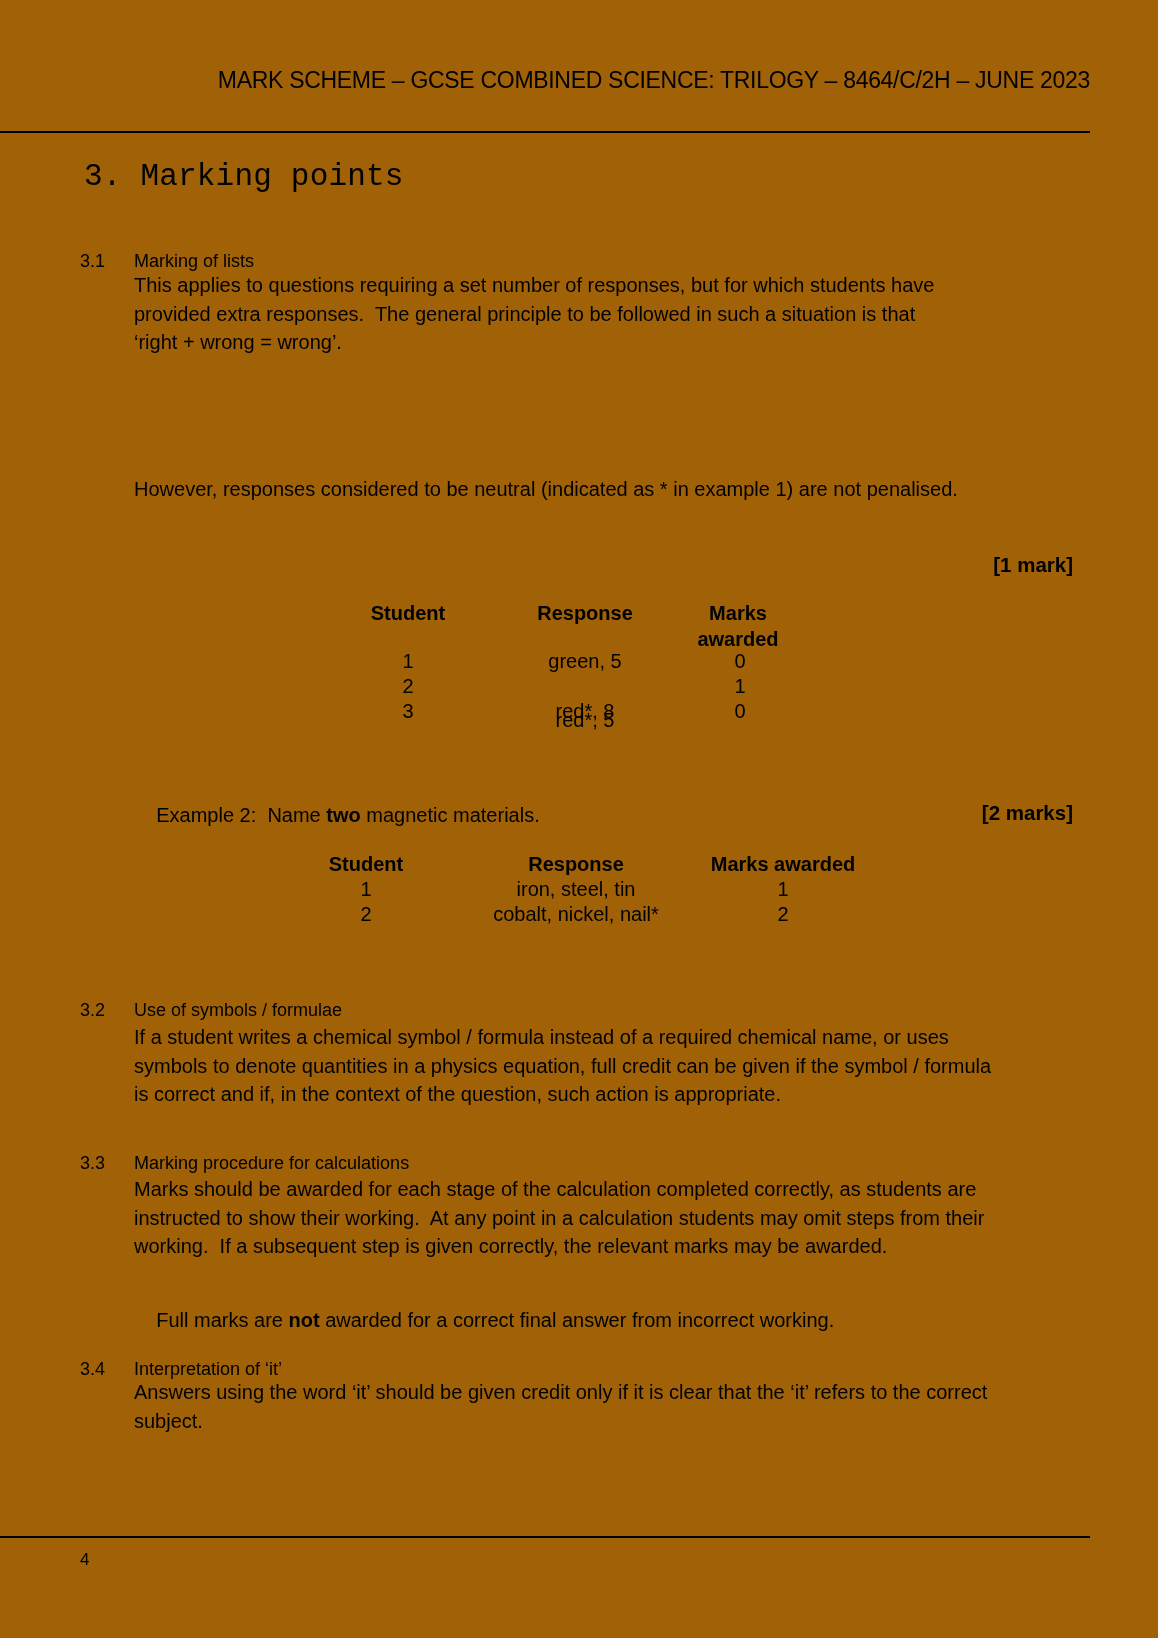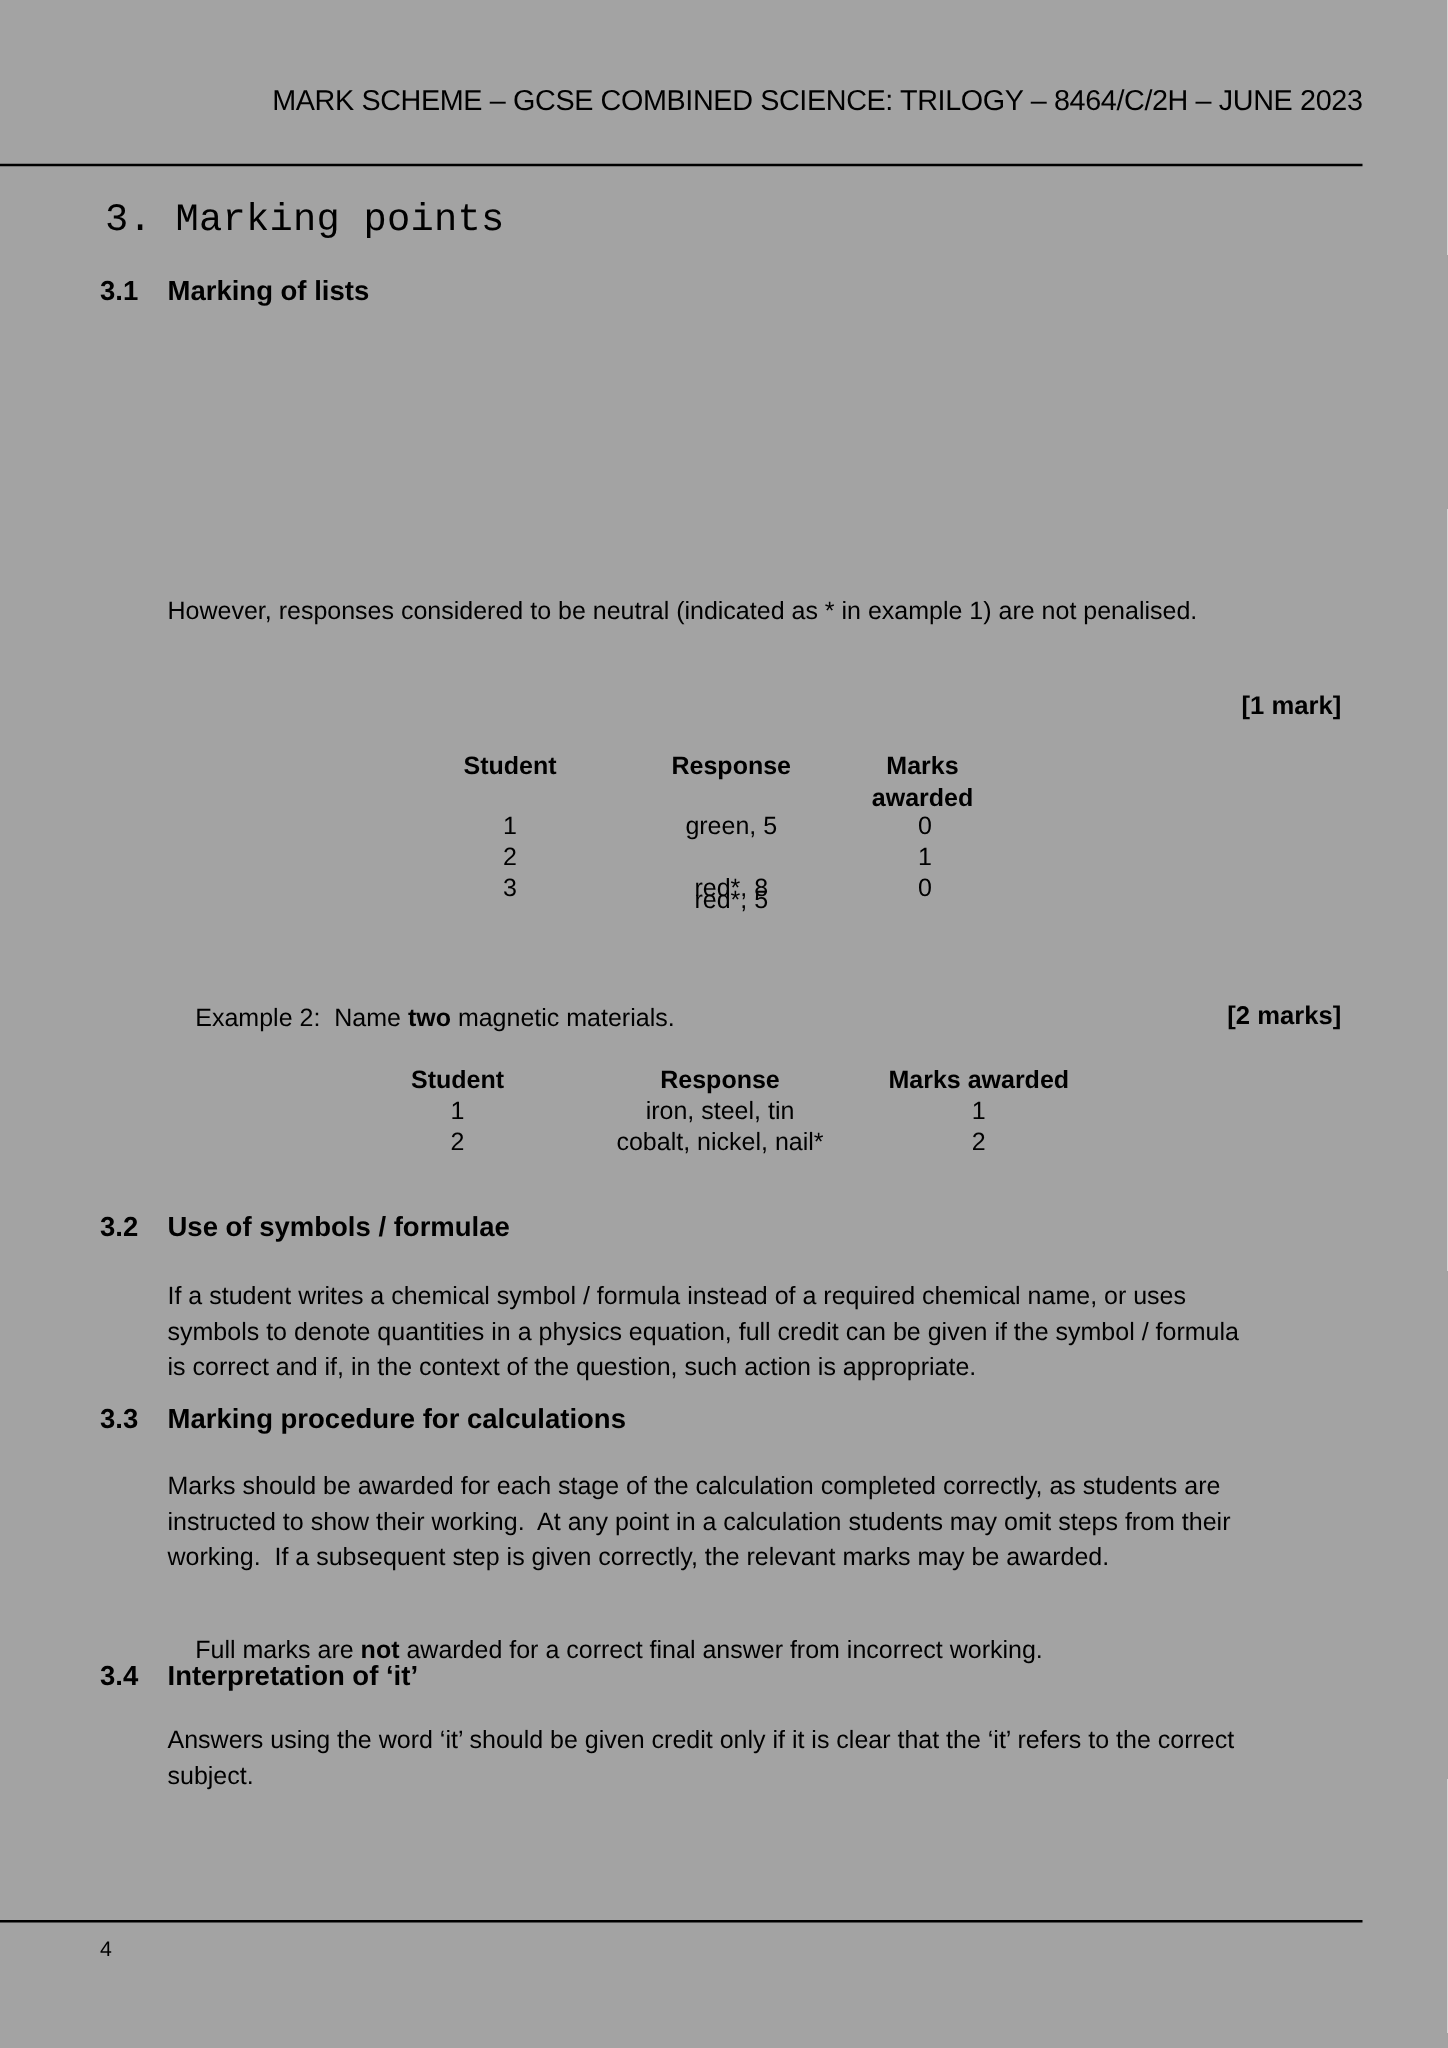--- a/index.html
+++ b/index.html
@@ -1,21 +1,21 @@
 <!DOCTYPE html>
 <html><head>
 <meta charset="utf-8">
 <title>Mark Scheme Page</title>
 <style>
   html, body { margin: 0; padding: 0; background: #ffffff; }
   .page {
     position: relative;
     width: 1158px;
     height: 1638px;
-    background: #a3a3a3;
+    background: #a16207;
     color: #000000;
     font-family: "Liberation Sans", sans-serif;
     overflow: hidden;
   }
   .abs { position: absolute; }
   .pre { white-space: pre-wrap; }
 
   .doc-header {
     top: 66px; left: 0; width: 1090px;
     font-size: 23px; line-height: 28px;
@@ -25,21 +25,21 @@
   .rule-top { top: 131px; }
   .rule-bottom { top: 1536px; }
 
   .main-heading {
     top: 159px; left: 84px;
     font-size: 31px; line-height: 36px; font-weight: 400;
     letter-spacing: 0.2px;
     font-family: Liberation Mono, monospace;
   }
 
-  .sec-num, .sec-title { font-size: 22px; line-height: 28px; font-weight: 700; }
+  .sec-num, .sec-title { font-size: 18px; line-height: 28px; font-weight: 400; margin-top: 28px; }
   .sec-num   { left: 80px; }
   .sec-title { left: 134px; }
 
   .body-text {
     left: 134px; width: 1010px;
     font-size: 20px; line-height: 28.5px;
   }
   .marks-label {
     left: 134px; width: 939px;
     font-size: 20.5px; line-height: 28px; font-weight: 700;
@@ -65,20 +65,23 @@
 <div class="page">
 
   <div class="abs doc-header">MARK SCHEME – GCSE COMBINED SCIENCE: TRILOGY – 8464/C/2H – JUNE 2023</div>
   <div class="abs rule rule-top"></div>
 
   <div class="abs main-heading">3. Marking points</div>
 
   <div class="abs sec-num" style="top:219px">3.1</div>
   <div class="abs sec-title" style="top:219px">Marking of lists</div>
 
+  <div class="abs body-text pre" style="top:271px">This applies to questions requiring a set number of responses, but for which students have
+provided extra responses.  The general principle to be followed in such a situation is that
+‘right + wrong = wrong’.</div>
   <div class="abs body-text pre" style="top:475px">However, responses considered to be neutral (indicated as * in example 1) are not penalised.</div>
 
   <div class="abs marks-label" style="top:551px">[1 mark]</div>
 
   <div>
     <div class="cell hdr" style="top:600px; left:408px">Student</div>
     <div class="cell hdr" style="top:600px; left:585px">Response</div>
     <div class="cell hdr" style="top:600px; left:738px">Marks
 awarded</div>
 

